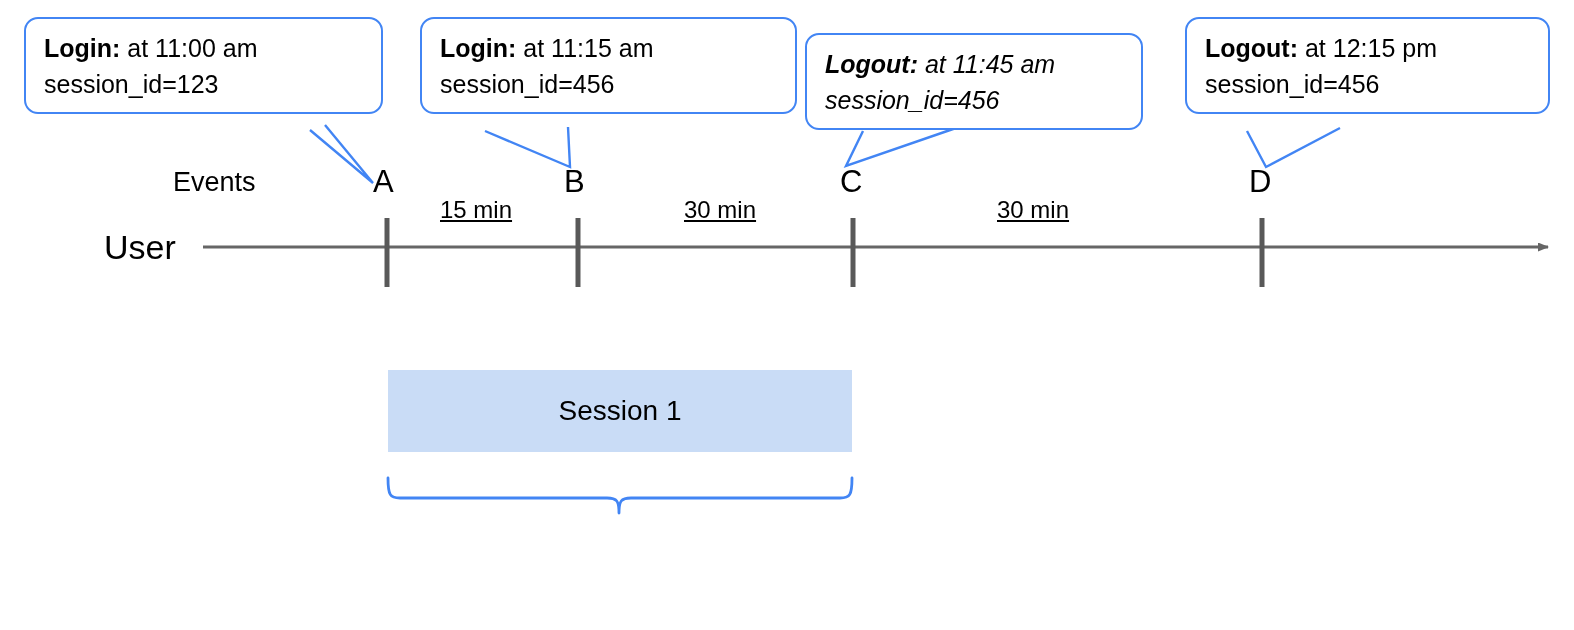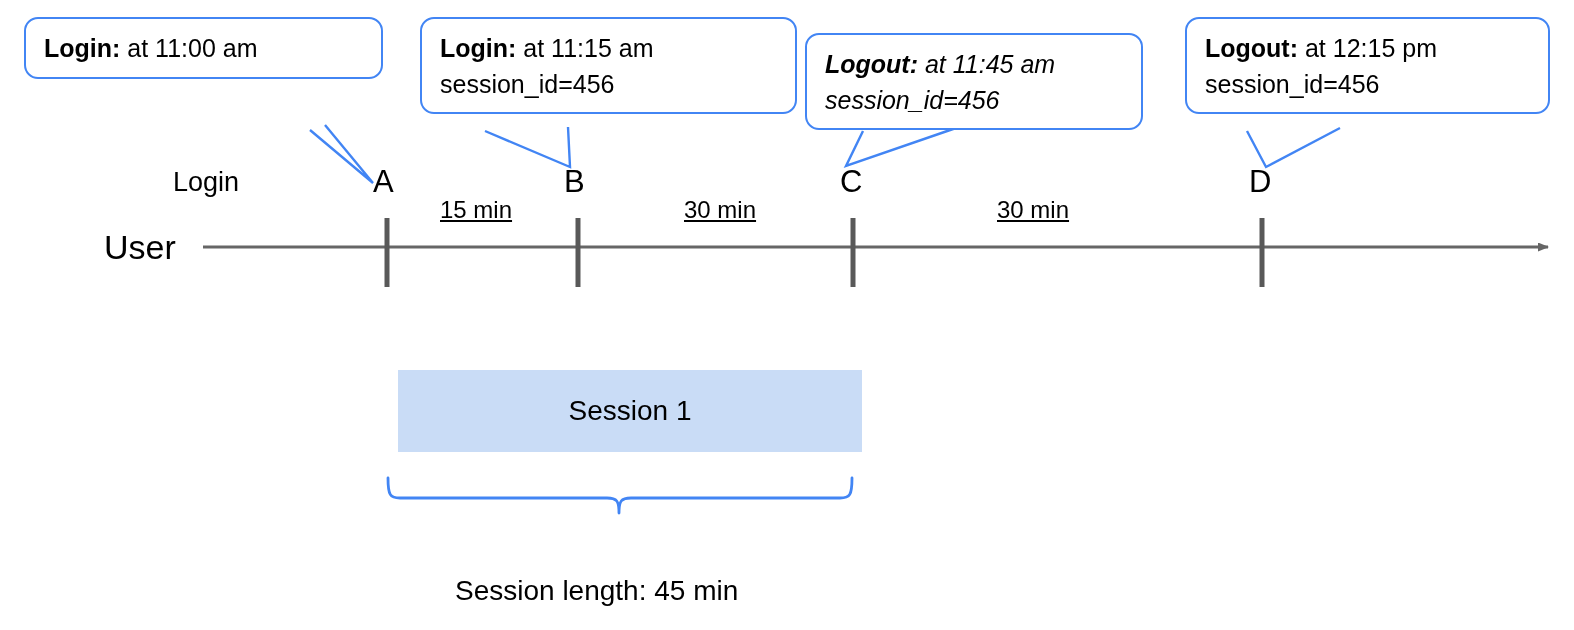--- a/index.html
+++ b/index.html
@@ -121,52 +121,52 @@
                C617,498 619,501 619,513
                C619,501 621,498 631,498
                L840,498
                C850,498 852,495 852,478" fill="none" stroke="#4285f4" stroke-width="2.8" stroke-linecap="round" stroke-linejoin="round"></path>
     </g>
   </svg>
 
   <div class="callout" style="left:24px; top:17px; width:359px;">
     <span class="ev-label">Login:</span>
     <span>at 11:00 am</span>
+    <span class="ev-line2">session_id=123</span>
   </div>
 
   <div class="callout" style="left:420px; top:17px; width:377px;">
     <span class="ev-label">Login:</span>
     <span>at 11:15 am</span>
     <span class="ev-line2">session_id=456</span>
   </div>
 
   <div class="callout" style="left:805px; top:33px; width:338px;font-style:italic;">
     <span class="ev-label">Logout:</span>
     <span>at 11:45 am</span>
     <span class="ev-line2">session_id=456</span>
   </div>
 
   <div class="callout" style="left:1185px; top:17px; width:365px;">
     <span class="ev-label">Logout:</span>
     <span>at 12:15 pm</span>
     <span class="ev-line2">session_id=456</span>
   </div>
 
-  <div class="lbl" style="left:173px; top:167px;">Login</div>
+  <div class="lbl" style="left:173px; top:167px;">Events</div>
 
   <div class="lbl big" style="left:88px; top:228px;margin-left:16px;">User</div>
 
   <div class="lbl tick-letter" style="left:373px; top:164px;">A</div>
   <div class="lbl tick-letter" style="left:564px; top:164px;">B</div>
   <div class="lbl tick-letter" style="left:840px; top:164px;">C</div>
   <div class="lbl tick-letter" style="left:1249px; top:164px;">D</div>
 
   <div class="lbl dur" style="left:440px; top:196px;">15 min</div>
   <div class="lbl dur" style="left:684px; top:196px;">30 min</div>
   <div class="lbl dur" style="left:997px; top:196px;">30 min</div>
 
-  <div class="session-bar" style="left:388px; top:370px; width:464px; height:82px;margin-left:10px;">
+  <div class="session-bar" style="left:388px; top:370px; width:464px; height:82px;">
     <span>Session 1</span>
   </div>
 
-  <div class="lbl caption" style="left:455px; top:575px;">Session length: 45 min</div>
 
 </div>
 
 </body></html>

